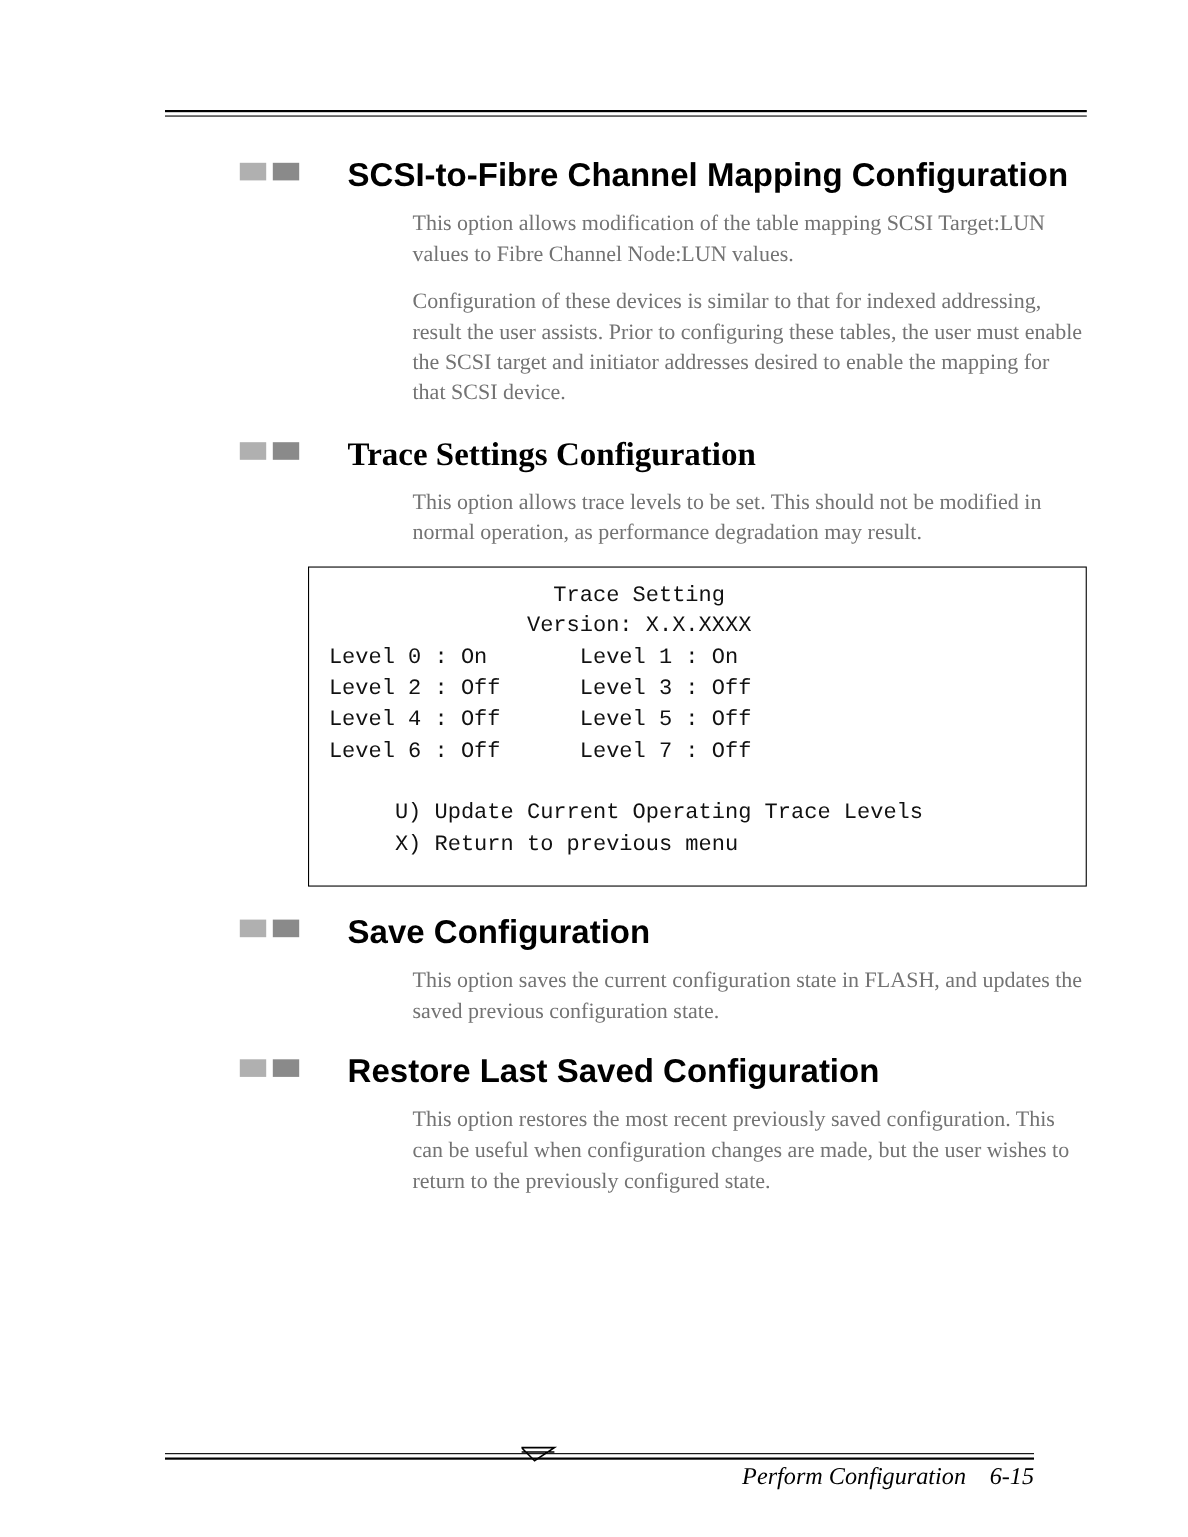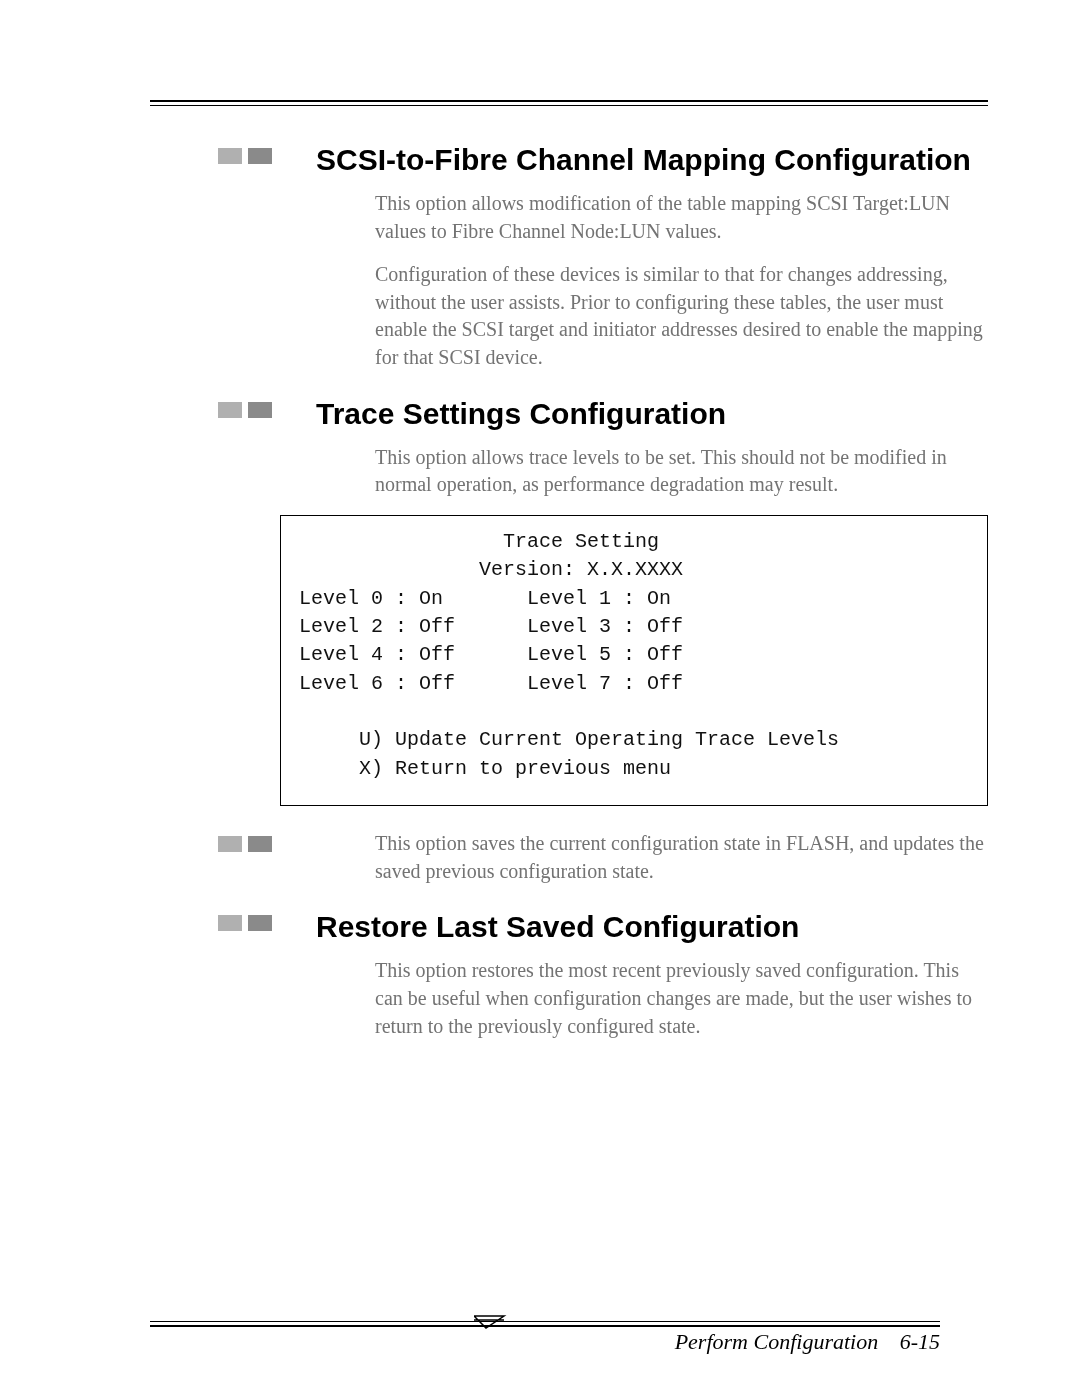--- a/index.html
+++ b/index.html
@@ -128,43 +128,44 @@
   </div>
 
   <div class="sections">
 
     <h2 class="section-h">
       <span class="tile"></span>
       <span class="tile2"></span>
       <span>SCSI-to-Fibre Channel Mapping Configuration</span>
     </h2>
     <p class="body-p">This option allows modification of the table mapping SCSI Target:LUN values to Fibre Channel Node:LUN values.</p>
-    <p class="body-p">Configuration of these devices is similar to that for changes addressing, without the user assists. Prior to configuring these tables, the user must enable the SCSI target and initiator addresses desired to enable the mapping for that SCSI device.</p>
+    <p class="body-p">Configuration of these devices is similar to that for indexed addressing, result the user assists. Prior to configuring these tables, the user must enable the SCSI target and initiator addresses desired to enable the mapping for that SCSI device.</p>
 
-    <h2 class="section-h" style="margin-top:24px;">
+    <h2 class="section-h" style="margin-top:24px;font-family:Liberation Serif, serif;">
       <span class="tile"></span>
       <span class="tile2"></span>
       <span>Trace Settings Configuration</span>
     </h2>
     <p class="body-p">This option allows trace levels to be set. This should not be modified in normal operation, as performance degradation may result.</p>
 
     <div class="code-box"><span>                 Trace Setting
                Version: X.X.XXXX
 Level 0 : On       Level 1 : On
 Level 2 : Off      Level 3 : Off
 Level 4 : Off      Level 5 : Off
 Level 6 : Off      Level 7 : Off
 
      U) Update Current Operating Trace Levels
      X) Return to previous menu</span></div>
 
 
     <h2 class="section-h" style="margin-top:24px;">
       <span class="tile"></span>
       <span class="tile2"></span>
+      <span>Save Configuration</span>
     </h2>
     <p class="body-p">This option saves the current configuration state in FLASH, and updates the saved previous configuration state.</p>
 
     <h2 class="section-h" style="margin-top:24px;">
       <span class="tile"></span>
       <span class="tile2"></span>
       <span>Restore Last Saved Configuration</span>
     </h2>
     <p class="body-p">This option restores the most recent previously saved configuration. This can be useful when configuration changes are made, but the user wishes to return to the previously configured state.</p>
 

